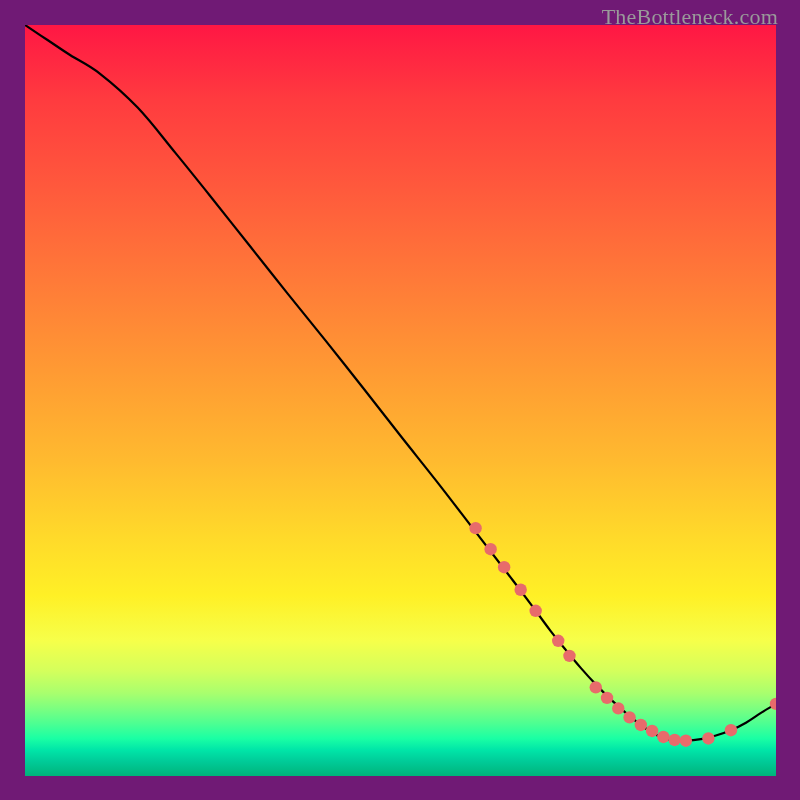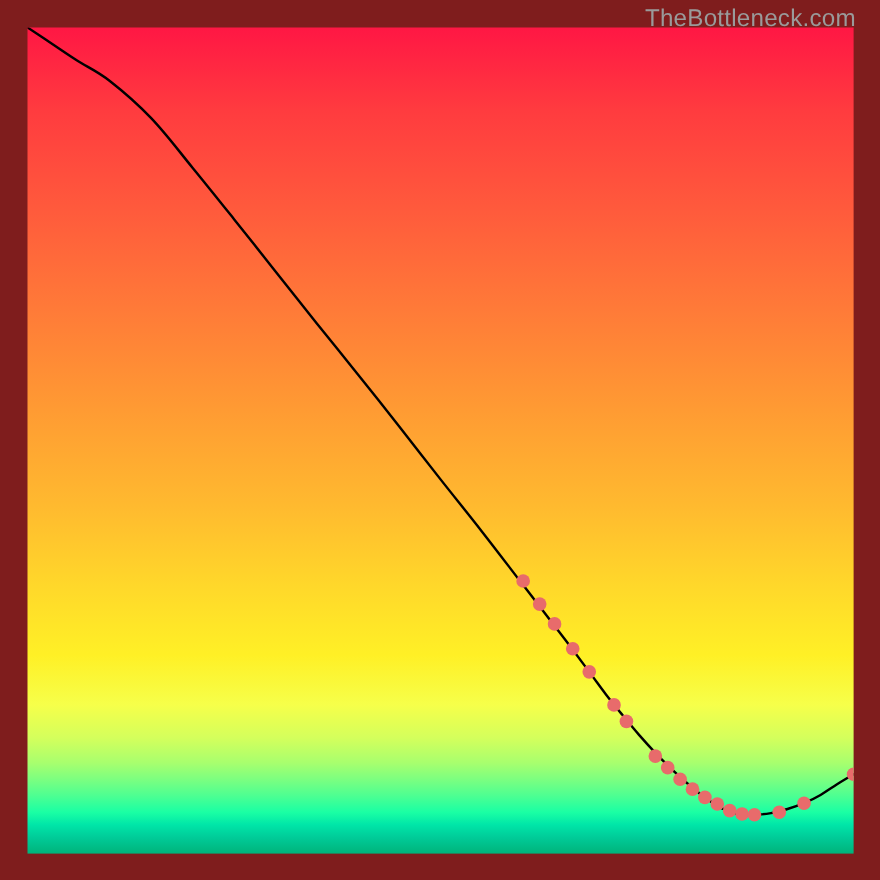--- a/index.html
+++ b/index.html
@@ -8,21 +8,22 @@
     width: 800px;
     height: 800px;
     background: #000;
     overflow: hidden;
     font-family: Arial, Helvetica, sans-serif;
   }
   .frame {
     position: relative;
     width: 800px;
     height: 800px;
-    background: #7f1d1d;
+    background: #701a75;
+    font-family: Liberation Serif, serif;
   }
   .plot {
     position: absolute;
     left: 25px;
     top: 25px;
     width: 751px;
     height: 751px;
     
     background: linear-gradient(
       to bottom,

